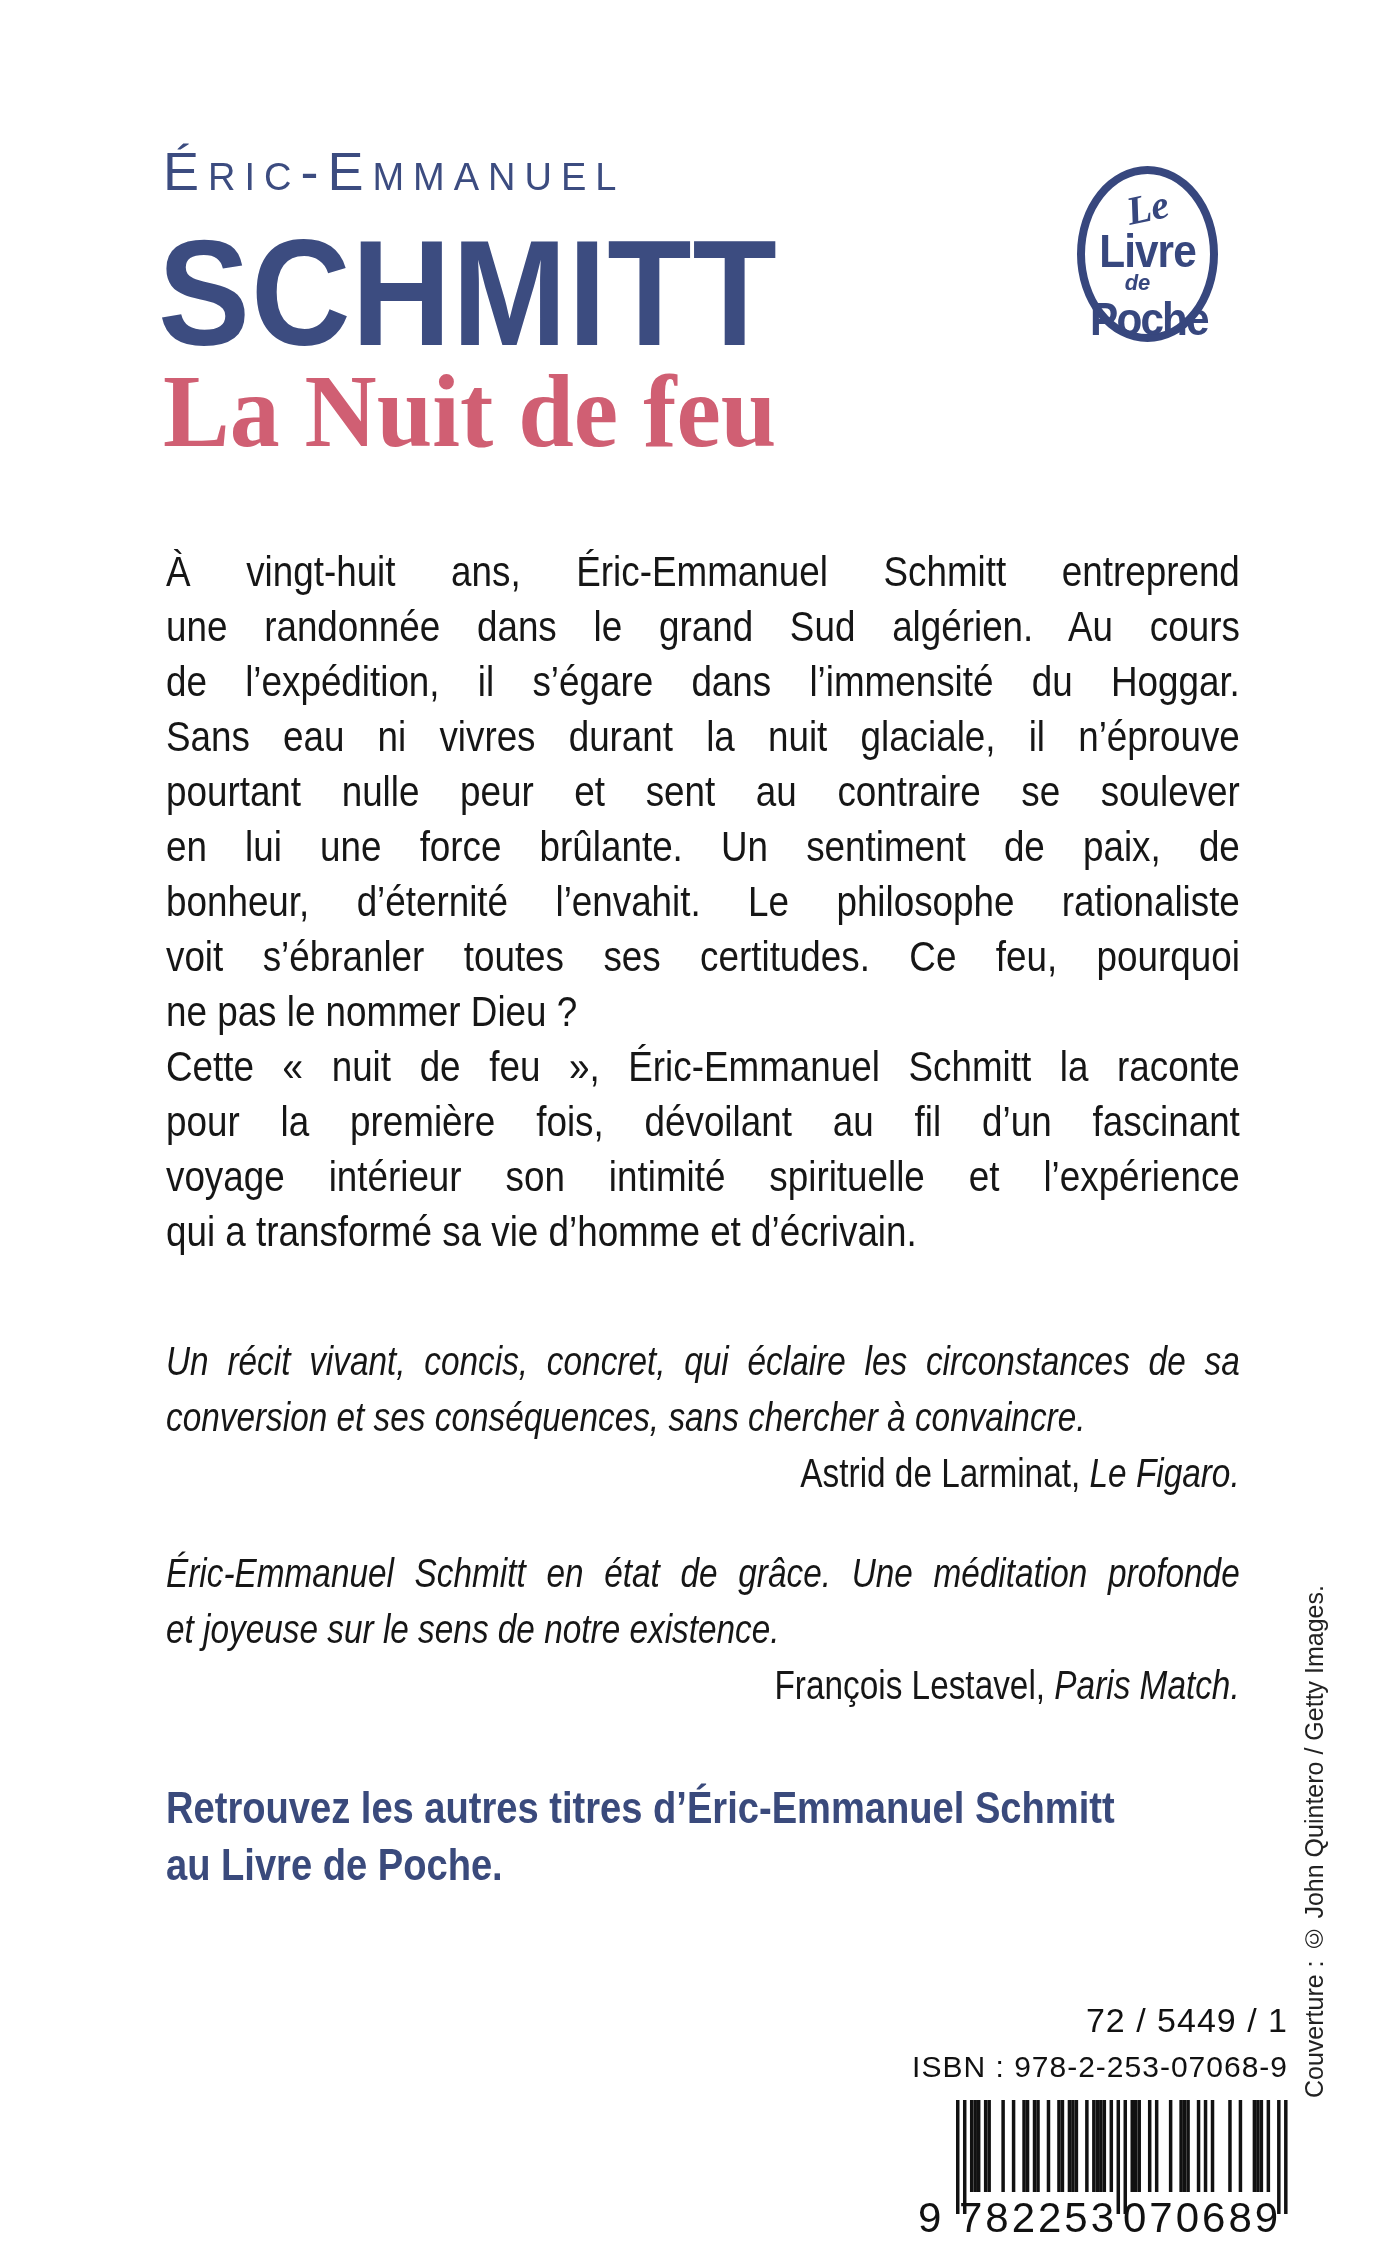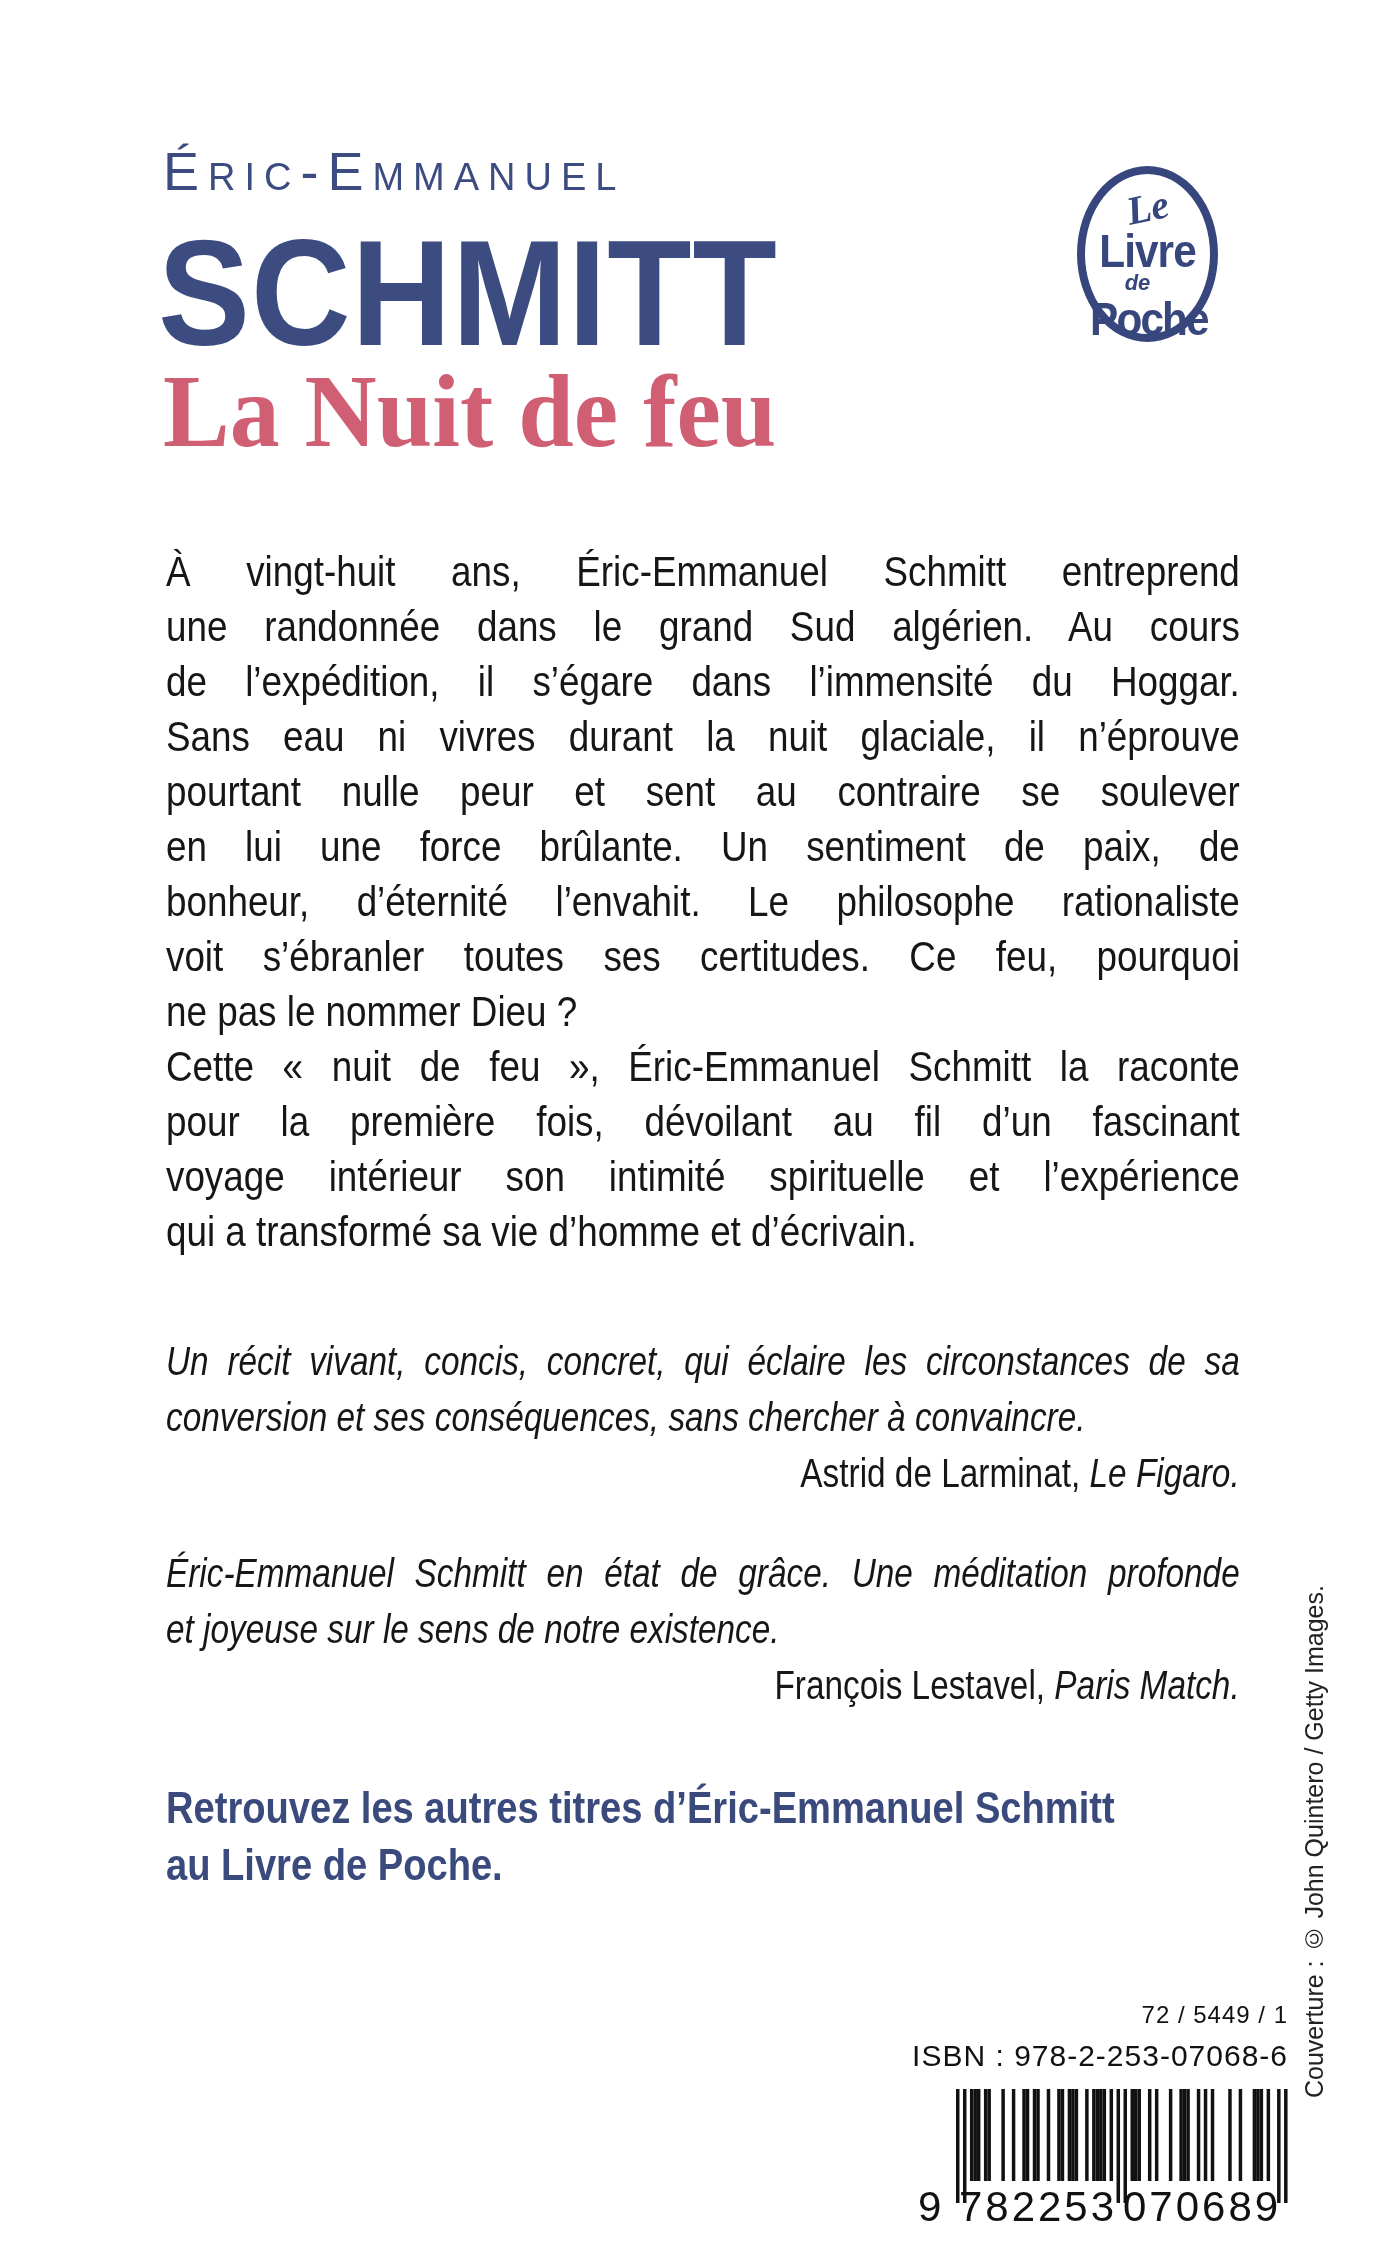--- a/index.html
+++ b/index.html
@@ -71,21 +71,21 @@
   .promo{
     position:absolute;left:166px;top:1779px;width:1240px;
     transform:scaleX(0.866);transform-origin:left top;
     font-size:44px;line-height:57px;font-weight:bold;color:#3a4a7c;
   }
   
   .footer-right{
     position:absolute;right:142px;top:2001px;width:420px;text-align:right;
     color:#111;
   }
-  .edition{font-size:24px;letter-spacing:1px;}
+  .edition{font-size:34px;letter-spacing:1px;}
   .isbn{font-size:30px;letter-spacing:1px;margin-top:10px;}
   .barcode-svg{display:block;margin:16px 0 0 auto;}
   
   .credit{
     position:absolute;left:1300px;top:1638px;height:460px;width:34px;
     writing-mode:vertical-rl;transform:rotate(180deg);
     font-size:25px;color:#222;white-space:nowrap;
   }
 </style>
 </head>
@@ -136,21 +136,21 @@
     <div class="attrib"><span class="rev">François Lestavel, </span><span class="src">Paris Match.</span></div>
   </div>
 
   <div class="promo">
     <div>Retrouvez les autres titres d’Éric-Emmanuel Schmitt</div>
     <div>au Livre de Poche.</div>
   </div>
 
   <div class="footer-right">
     <div class="edition">72 / 5449 / 1</div>
-    <div class="isbn">ISBN : 978-2-253-07068-6</div>
+    <div class="isbn">ISBN : 978-2-253-07068-9</div>
     <svg id="barcode" class="barcode-svg" width="372" height="138" viewBox="0 0 372 138" xmlns="http://www.w3.org/2000/svg">
         <rect x="40.00" y="0" width="3.49" height="114" fill="#111111"></rect>
         <rect x="46.98" y="0" width="3.49" height="114" fill="#111111"></rect>
         <rect x="53.96" y="0" width="3.49" height="92" fill="#111111"></rect>
         <rect x="57.45" y="0" width="3.49" height="92" fill="#111111"></rect>
         <rect x="60.94" y="0" width="3.49" height="92" fill="#111111"></rect>
         <rect x="67.92" y="0" width="3.49" height="92" fill="#111111"></rect>
         <rect x="71.41" y="0" width="3.49" height="92" fill="#111111"></rect>
         <rect x="85.37" y="0" width="3.49" height="92" fill="#111111"></rect>
         <rect x="95.84" y="0" width="3.49" height="92" fill="#111111"></rect>

